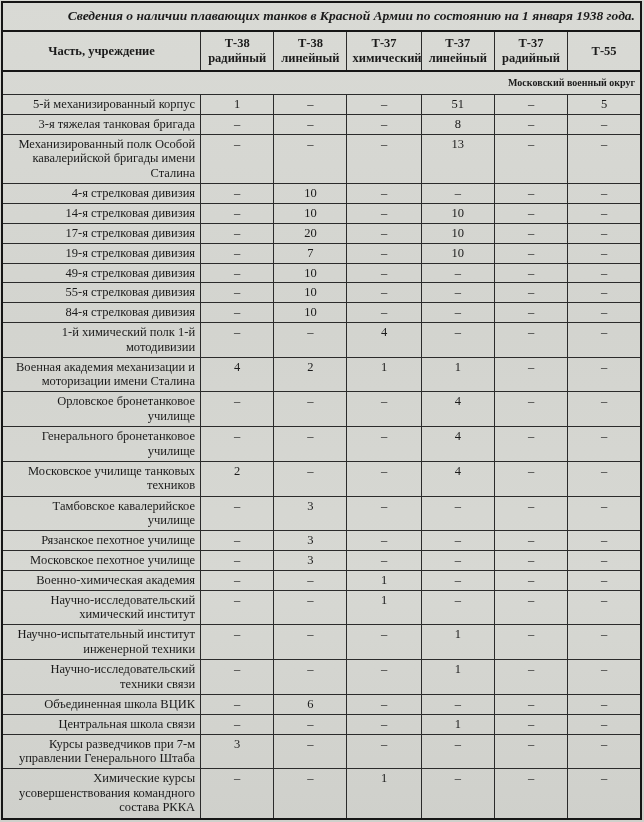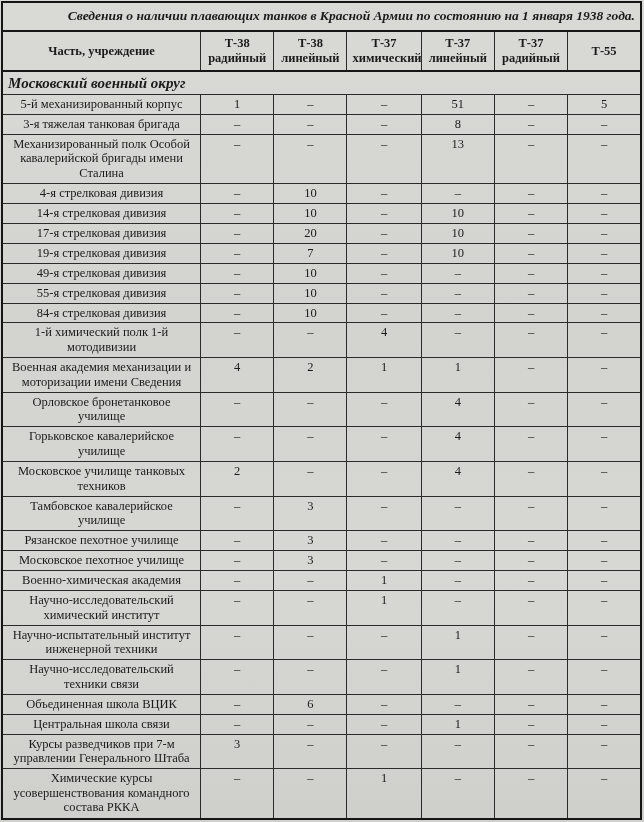--- a/index.html
+++ b/index.html
@@ -38,28 +38,27 @@
     height:34px;
     text-align:center;
     font-weight:bold;
     font-size:12.5px;
     vertical-align:middle;
     white-space:pre-line;
     border-bottom:2px solid #161616;
   }
   tr.section-row td{
     height:17px;
-    text-align:left;
+    text-align:right;
     font-weight:bold;
-    font-style:italic;
-    font-size:15px;
+    font-size:10px;
     vertical-align:middle;
   }
   td.unit{
-    text-align:center;
+    text-align:right;
     vertical-align:top;
     padding-left:6px;
     margin-left:28px;
   }
   td.val{
     text-align:center;
     vertical-align:top;
   }
 </style>
 </head>
@@ -192,39 +191,39 @@
         <tr>
           <td class="unit">1-й химический полк 1-й мотодивизии</td>
           <td class="val">–</td>
           <td class="val">–</td>
           <td class="val">4</td>
           <td class="val">–</td>
           <td class="val">–</td>
           <td class="val">–</td>
         </tr>
         <tr>
-          <td class="unit">Военная академия механизации и моторизации имени Сведения</td>
+          <td class="unit">Военная академия механизации и моторизации имени Сталина</td>
           <td class="val">4</td>
           <td class="val">2</td>
           <td class="val">1</td>
           <td class="val">1</td>
           <td class="val">–</td>
           <td class="val">–</td>
         </tr>
         <tr>
           <td class="unit">Орловское бронетанковое училище</td>
           <td class="val">–</td>
           <td class="val">–</td>
           <td class="val">–</td>
           <td class="val">4</td>
           <td class="val">–</td>
           <td class="val">–</td>
         </tr>
         <tr>
-          <td class="unit">Горьковское кавалерийское училище</td>
+          <td class="unit">Генерального бронетанковое училище</td>
           <td class="val">–</td>
           <td class="val">–</td>
           <td class="val">–</td>
           <td class="val">4</td>
           <td class="val">–</td>
           <td class="val">–</td>
         </tr>
         <tr>
           <td class="unit">Московское училище танковых техников</td>
           <td class="val">2</td>

